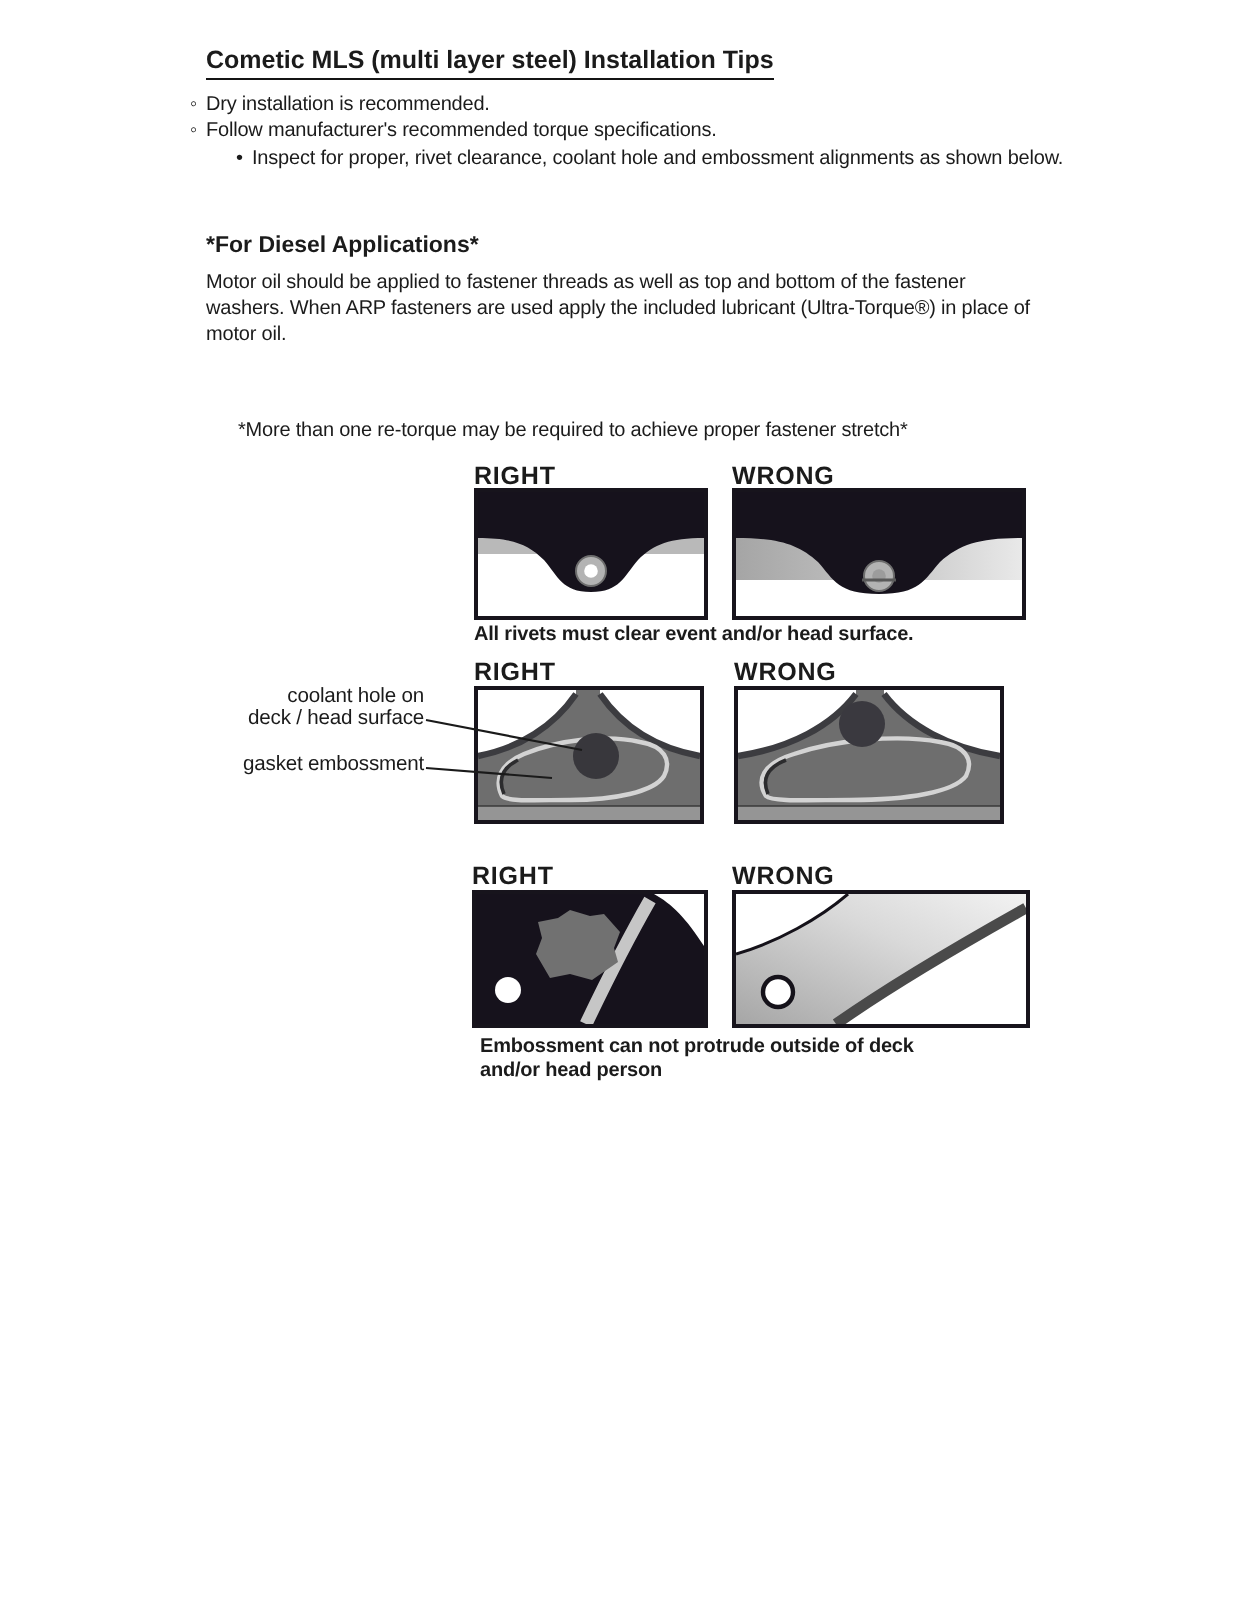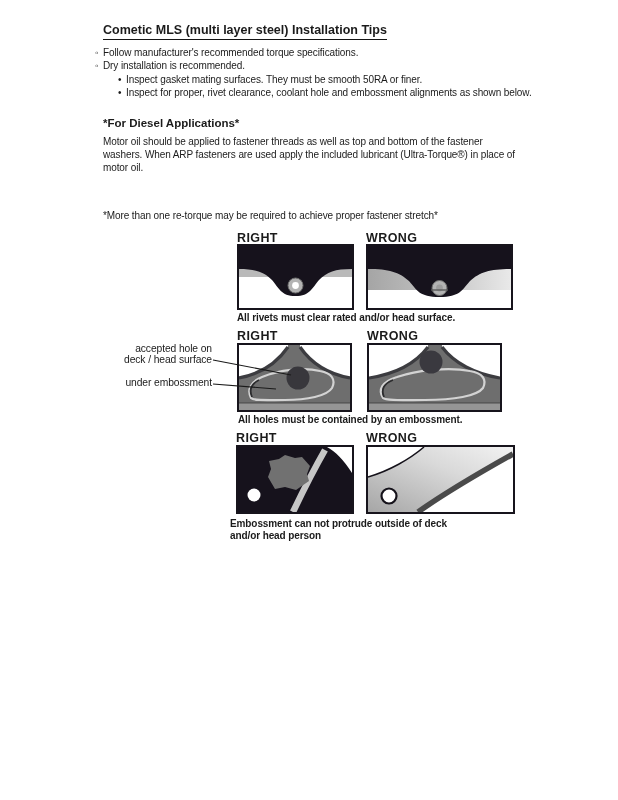--- a/index.html
+++ b/index.html
@@ -13,21 +13,21 @@
     border-bottom:1.6px solid #141414;padding-bottom:2px;letter-spacing:0;
   }
   .bullets{left:95px;top:46px;font-size:10px;line-height:13.4px;letter-spacing:-0.1px;}
   .bullet-row{white-space:nowrap;}
   .bullet-row .mk{display:inline-block;width:8px;}
   .bullet-row.lvl2{padding-left:23px;}
   .diesel-head{left:103px;top:117px;font-size:11.5px;font-weight:bold;}
   .para{left:103px;width:414px;font-size:10px;line-height:13px;letter-spacing:-0.1px;}
   .p1{top:135px;}
   .p2{top:167px;}
-  .note{top:209px;}
+  .note{top:209px;margin-left:16px;}
   .dlabel{font-size:12.5px;font-weight:600;text-align:left;letter-spacing:0.4px;}
   .caption{font-size:10px;font-weight:bold;letter-spacing:-0.1px;}
   .panel{display:block;position:absolute;border:2.5px solid #17141c;background:#fff;}
   .sidelabel{font-size:10.3px;line-height:11px;text-align:right;letter-spacing:-0.1px;}
   .legal{
     left:103px;top:573px;width:414px;font-size:6.2px;line-height:7px;
     letter-spacing:-0.05px;color:#2a2a2a;
   }
   .legal .lhead{font-weight:bold;margin:0 0 0 0;}
   .legal p{margin:6.5px 0 0 0;white-space:pre-line;}
@@ -35,23 +35,22 @@
   .overlay{position:absolute;overflow:visible;z-index:5;pointer-events:none;}
 </style>
 </head>
 <body>
 
 <div class="page">
 
   <div class="abs title">Cometic MLS (multi layer steel) Installation Tips</div>
 
   <div class="abs bullets">
+    <div class="bullet-row lvl1"><span class="mk">◦</span><span>Dry installation is recommended.</span></div>
     <div class="bullet-row lvl1"><span class="mk">◦</span><span>Follow manufacturer's recommended torque specifications.</span></div>
-    <div class="bullet-row lvl1"><span class="mk">◦</span><span>Dry installation is recommended.</span></div>
-    <div class="bullet-row lvl2"><span class="mk">•</span><span>Inspect gasket mating surfaces.  They must be smooth 50RA or finer.</span></div>
     <div class="bullet-row lvl2"><span class="mk">•</span><span>Inspect for proper, rivet clearance, coolant hole and embossment alignments as shown below.</span></div>
   </div>
 
   <div class="abs diesel-head">*For Diesel Applications*</div>
   <div class="abs para p1">Motor oil should be applied to fastener threads as well as top and bottom of the fastener washers. When ARP fasteners are used apply the included lubricant (Ultra-Torque®) in place of motor oil.</div>
   <div class="abs para note">*More than one re-torque may be required to achieve proper fastener stretch*</div>
 
   <div class="abs dlabel" style="left:237px;top:231px;width:118px;">RIGHT</div>
   <div class="abs dlabel" style="left:366px;top:231px;width:148px;">WRONG</div>
 
@@ -72,30 +71,30 @@
       </linearGradient>
     </defs>
     <rect x="0" y="0" width="143" height="62" fill="#ffffff"></rect>
     <rect x="0" y="23" width="143" height="21" fill="url(#g1)"></rect>
     <path d="M0,0 H143 V23 C122,23 112,26 102,35 C94,44 92,51 71.5,51 C51,51 49,44 41,35 C31,26 21,23 0,23 Z" fill="#16121c"></path>
     <circle cx="71.5" cy="42" r="7.5" fill="#b3b3b3" stroke="#6e6e6e" stroke-width="1"></circle>
     <circle cx="71.5" cy="42" r="3.4" fill="#9c9c9c"></circle>
     <line x1="63" y1="44" x2="80" y2="44" stroke="#595959" stroke-width="1.4"></line>
   </svg>
 
-  <div class="abs caption" style="left:237px;top:312px;">All rivets must clear rated and/or head surface.</div>
+  <div class="abs caption" style="left:237px;top:312px;">All rivets must clear event and/or head surface.</div>
 
   <div class="abs dlabel" style="left:237px;top:329px;width:116px;">RIGHT</div>
   <div class="abs dlabel" style="left:367px;top:329px;width:136px;">WRONG</div>
 
   <div class="abs sidelabel" style="left:100px;top:343px;width:112px;">
-    <div>accepted hole on</div>
+    <div>coolant hole on</div>
     <div>deck / head surface</div>
   </div>
-  <div class="abs sidelabel" style="left:100px;top:377px;width:112px;">under embossment</div>
+  <div class="abs sidelabel" style="left:100px;top:377px;width:112px;">gasket embossment</div>
 
   <svg class="panel" style="left:237px;top:343px;" width="111" height="65" viewBox="0 0 111 65">
     <rect x="0" y="0" width="111" height="65" fill="#ffffff"></rect>
     <path d="M0,65 L0,33 C21,29 38,18 49,2 L49,0 H61 L61,2 C72,18 89,29 111,33 L111,65 Z" fill="#6e6e6e"></path>
     <path d="M0,33 C21,29 38,18 49,2" stroke="#3c3c40" stroke-width="3.2" fill="none"></path>
     <path d="M61,2 C72,18 89,29 111,33" stroke="#3c3c40" stroke-width="3.2" fill="none"></path>
     <rect x="0" y="58" width="111" height="7" fill="#959595"></rect>
     <path d="M0,58 H111" stroke="#3a3a3a" stroke-width="0.8"></path>
     <path d="M12,53 C8,45 11,37 23,32 C40,25 64,22 81,26 C93,28 97,35 93,43 C88,51 68,55 46,55 C29,55 15,56 12,53 Z" stroke="#d3d3d3" stroke-width="2.2" fill="none"></path>
     <path d="M13,52 C10,45 12,39 20,35" stroke="#2c2c2e" stroke-width="1.8" fill="none"></path>
@@ -112,21 +111,20 @@
     <path d="M14,53 C9,45 12,37 28,32 C48,25 80,22 101,26 C114,28 118,35 114,43 C108,51 85,55 56,55 C36,55 17,56 14,53 Z" stroke="#d3d3d3" stroke-width="2.2" fill="none"></path>
     <path d="M15,52 C12,45 14,39 24,35" stroke="#2c2c2e" stroke-width="1.8" fill="none"></path>
     <circle cx="62" cy="17" r="11.5" fill="#3a393f"></circle>
   </svg>
 
   <svg class="overlay" style="left:210px;top:352px;" width="100" height="50" viewBox="0 0 100 50">
     <line x1="3" y1="8" x2="81" y2="23" stroke="#1a1a1a" stroke-width="1.1"></line>
     <line x1="3" y1="32" x2="66" y2="37" stroke="#1a1a1a" stroke-width="1.1"></line>
   </svg>
 
-  <div class="abs caption" style="left:238px;top:414px;">All holes must be contained by an embossment.</div>
 
   <div class="abs dlabel" style="left:236px;top:431px;width:119px;">RIGHT</div>
   <div class="abs dlabel" style="left:366px;top:431px;width:150px;">WRONG</div>
 
   <svg class="panel" style="left:236px;top:445px;" width="114" height="65" viewBox="0 0 114 65">
     <rect x="0" y="0" width="114" height="65" fill="#16121c"></rect>
     <path d="M87,3 C75,24 65,44 55,65" stroke="#c6c6c6" stroke-width="6.5" fill="none"></path>
     <path d="M89,0 L114,0 L114,26 C105,12 98,5 89,0 Z" fill="#ffffff"></path>
     <path d="M31,14 L41,12 L47,8 L57,11 L64,10 L72,19 L69,27 L71,34 L58,43 L47,40 L37,42 L30,30 L33,22 Z" fill="#717171"></path>
     <circle cx="16" cy="48" r="6.5" fill="#ffffff"></circle>
@@ -140,21 +138,21 @@
           <stop offset="1" stop-color="#f2f2f2"></stop>
       </linearGradient>
     </defs>
     <rect x="0" y="0" width="145" height="65" fill="#ffffff"></rect>
     <path d="M0,65 L0,30 C21,24 42,12 56,0 L145,0 L145,7 C111,26 77,46 50,65 Z" fill="url(#g3)"></path>
     <path d="M145,7 C111,26 77,46 50,65" stroke="#4a4a4a" stroke-width="5.5" fill="none"></path>
     <path d="M0,30 C21,24 42,12 56,0" stroke="#15121a" stroke-width="1.5" fill="none"></path>
     <circle cx="21" cy="49" r="7.5" fill="#ffffff" stroke="#15121a" stroke-width="2.2"></circle>
   </svg>
 
-  <div class="abs caption" style="left:230px;top:518px;line-height:11.5px;">
+  <div class="abs caption" style="left:240px;top:518px;line-height:11.5px;">
     <div>Embossment can not protrude outside of deck</div>
     <div>and/or head person</div>
   </div>
 
   <div class="abs legal">
     <div class="lhead">Warranty Disclaimer*</div>
     <p>Due to the nature of performance applications, the parts in this catalog are sold without any express warranty or any implied warranty of merchantability or fitness for a particular purpose.  Cometic Gasket Inc., shall not, under any circumstances, be liable for any special, incidental or consequential damages, including, person, party or property, but not limited to, damage, or loss of property or equipment, loss of profits or revenue, cost of purchased or replacement goods, or claims of customers of the purchase, which may arise and/or result from sale, installation or use of these parts.  Installation of these parts could adversely affect the motor manufacturers warranty coverage.</p>
     <p>VENUE-The agreed upon venue, in the event of dispute whatsoever between the parties, whether instituted by either party, including, but not limited to, contract terms, payment terms, delivery, type, defects, sufficiency of product, shall be the Court of Common Pleas, Lake County, Ohio or the Painesville Municipal Court, Lake County, Ohio, depending on the amount in controversy.
 This agreement shall be governed by and construed under the laws of the State of Ohio.</p>
     <p>All prices and terms are subject to change without notice.</p>

